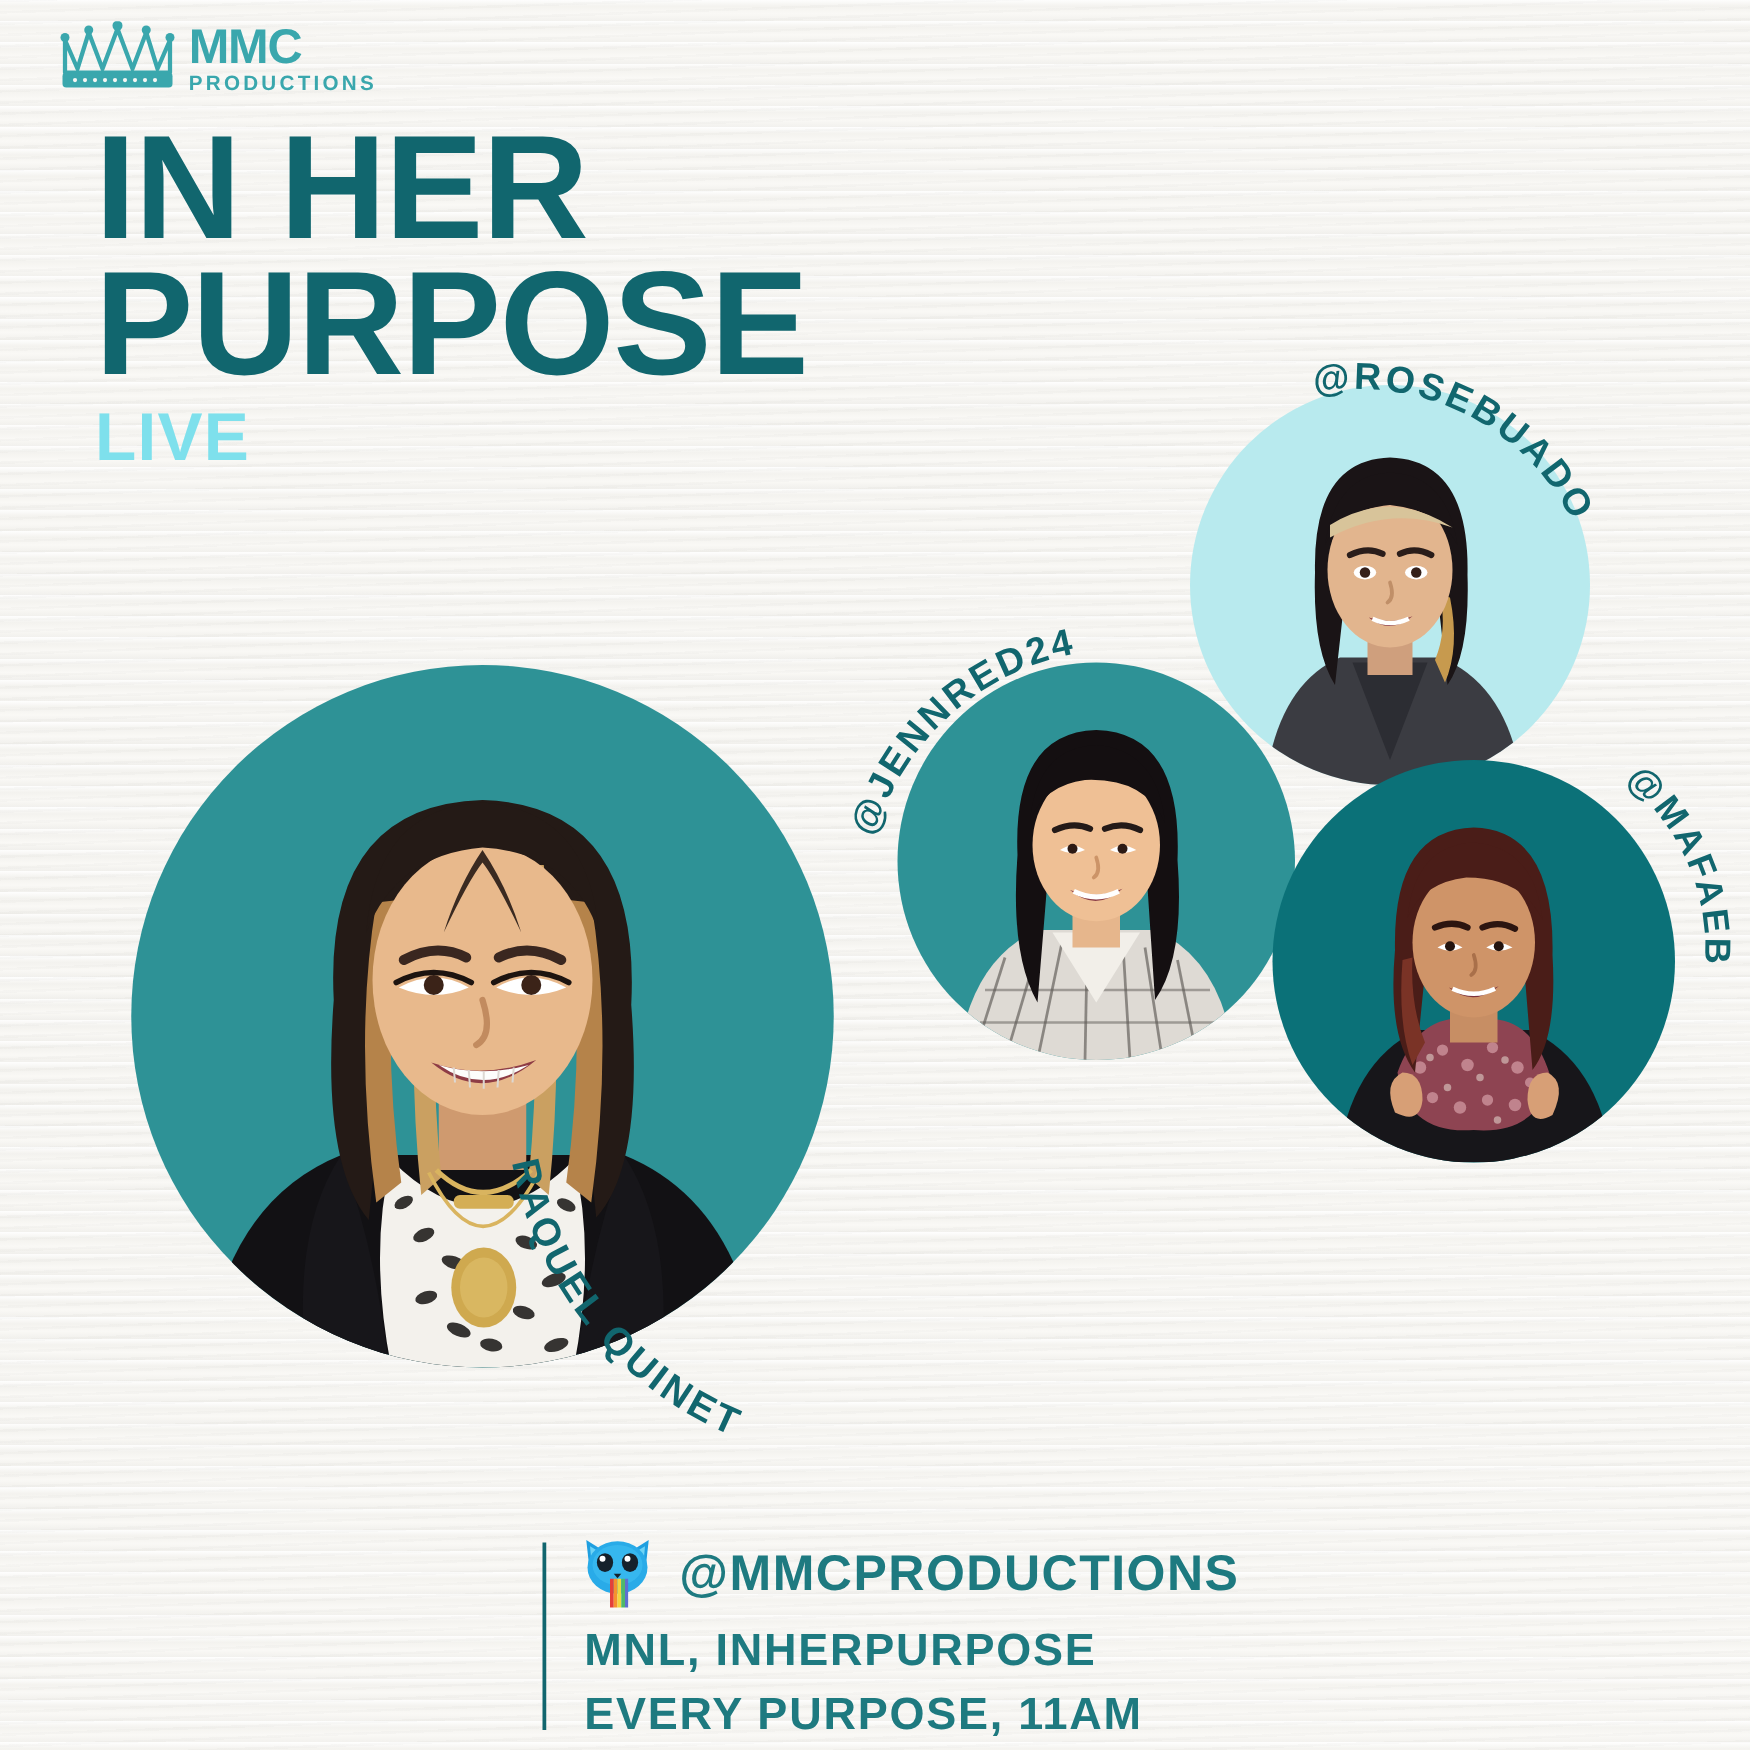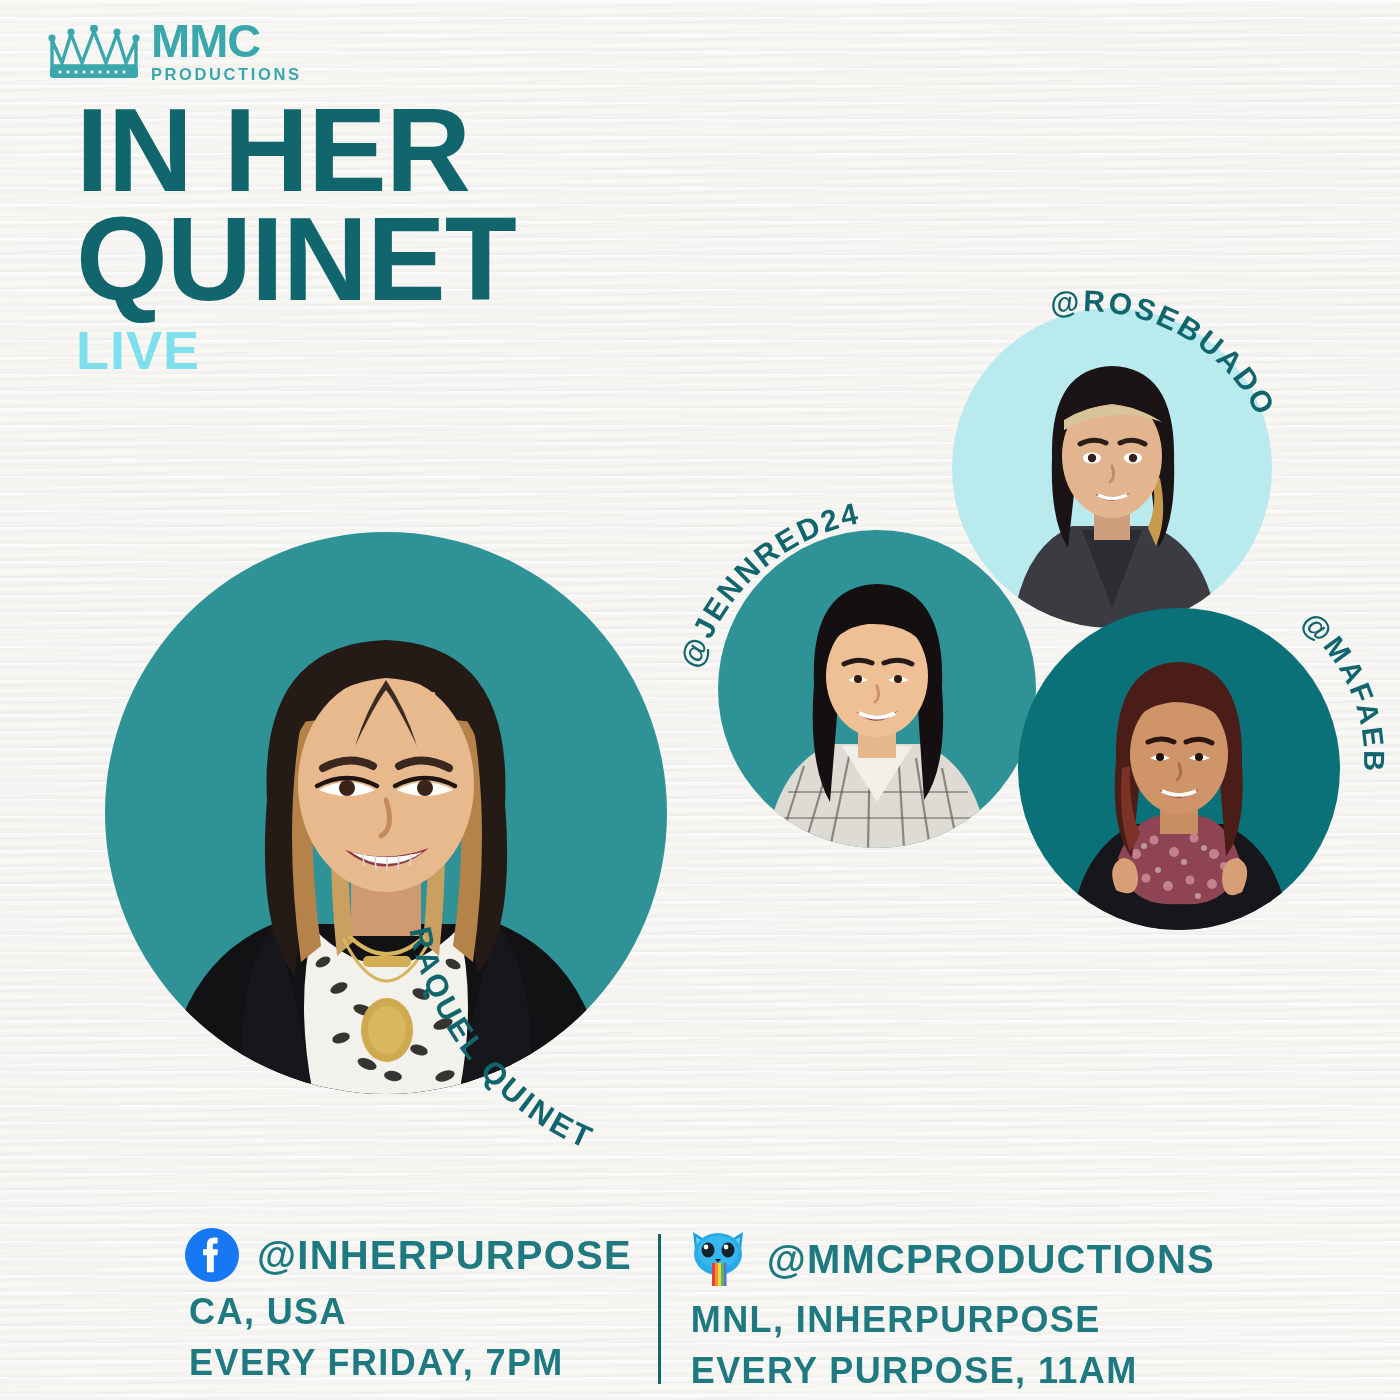--- a/index.html
+++ b/index.html
@@ -34,21 +34,21 @@
   }
 
   
   #logo {
     position:absolute; left:46px; top:17px;
     display:flex; align-items:flex-end; gap:9px;
   }
   #crown { display:block; }
   #logo-words { display:flex; flex-direction:column; line-height:1; }
   #logo-mmc {
-    font-size:47px; font-weight:bold; letter-spacing:-1px;
+    font-size:39px; font-weight:bold; letter-spacing:-1px;
     color:#3aa7ad;
   }
   #logo-prod {
     font-size:16.5px; font-weight:bold; letter-spacing:2.6px;
     color:#3aa7ad; margin-top:2px;
   }
 
   
   #headline { position:absolute; left:76px; top:96px; }
   .hl-line {
@@ -143,21 +143,21 @@
       </g>
     </svg>
     <div id="logo-words">
       <span id="logo-mmc">MMC</span>
       <span id="logo-prod">PRODUCTIONS</span>
     </div>
   </div>
 
   <div id="headline">
     <div class="hl-line">IN HER</div>
-    <div class="hl-line">QUINET</div>
+    <div class="hl-line">PURPOSE</div>
     <div id="hl-live">LIVE</div>
   </div>
 
   <div class="bubble" id="bubble-rose">
     <svg class="p-wrap" viewBox="0 0 320 320">
 
       <path d="M60 320 Q70 240 120 218 L200 218 Q255 240 266 320 Z" fill="#3b3c42"></path>
       <path d="M130 222 L160 300 L190 222 Z" fill="#2c2d33"></path>
 
       <rect x="142" y="188" width="36" height="44" fill="#cf9f7d"></rect>
@@ -380,31 +380,20 @@
     <defs>
         <path id="arc-mafae" d="M40 22 A 172 172 0 0 1 92 232"></path>
       </defs>
     <text font-size="29" letter-spacing="2.5">
       <textPath href="#arc-mafae" startOffset="2%">@MAFAEB</textPath>
     </text>
   </svg>
 
   <div id="footer">
 
-    <div class="f-col" id="col-fb">
-      <div class="f-top">
-        <svg width="54" height="54" viewBox="0 0 54 54">
-          <circle cx="27" cy="27" r="27" fill="#1877f2"></circle>
-          <path d="M33.4 27.3h-4.6v16.9h-6.9V27.3h-3.8v-6h3.8v-4.1c0-5 2.1-7.7 7.7-7.7 1.8 0 3.1.2 3.1.2l-.1 5.8s-1.3 0-2.7 0c-1.5 0-2.1.6-2.1 2.1v3.7h5.1l-.5 6z" fill="#ffffff"></path>
-        </svg>
-        <span class="f-handle">@INHERPURPOSE</span>
-      </div>
-      <span class="f-line">CA, USA</span>
-      <span class="f-line">EVERY FRIDAY, 7PM</span>
-    </div>
 
     <div id="divider"></div>
 
     <div class="f-col" id="col-kumu">
       <div class="f-top">
         <svg width="62" height="62" viewBox="0 0 62 62">
 
           <path d="M8 22 L6 4 L22 14 Z" fill="#1f9fe0"></path>
           <path d="M54 22 L56 4 L40 14 Z" fill="#1f9fe0"></path>
           <path d="M10 20 L9 9 L19 15 Z" fill="#6fd3f5"></path>

